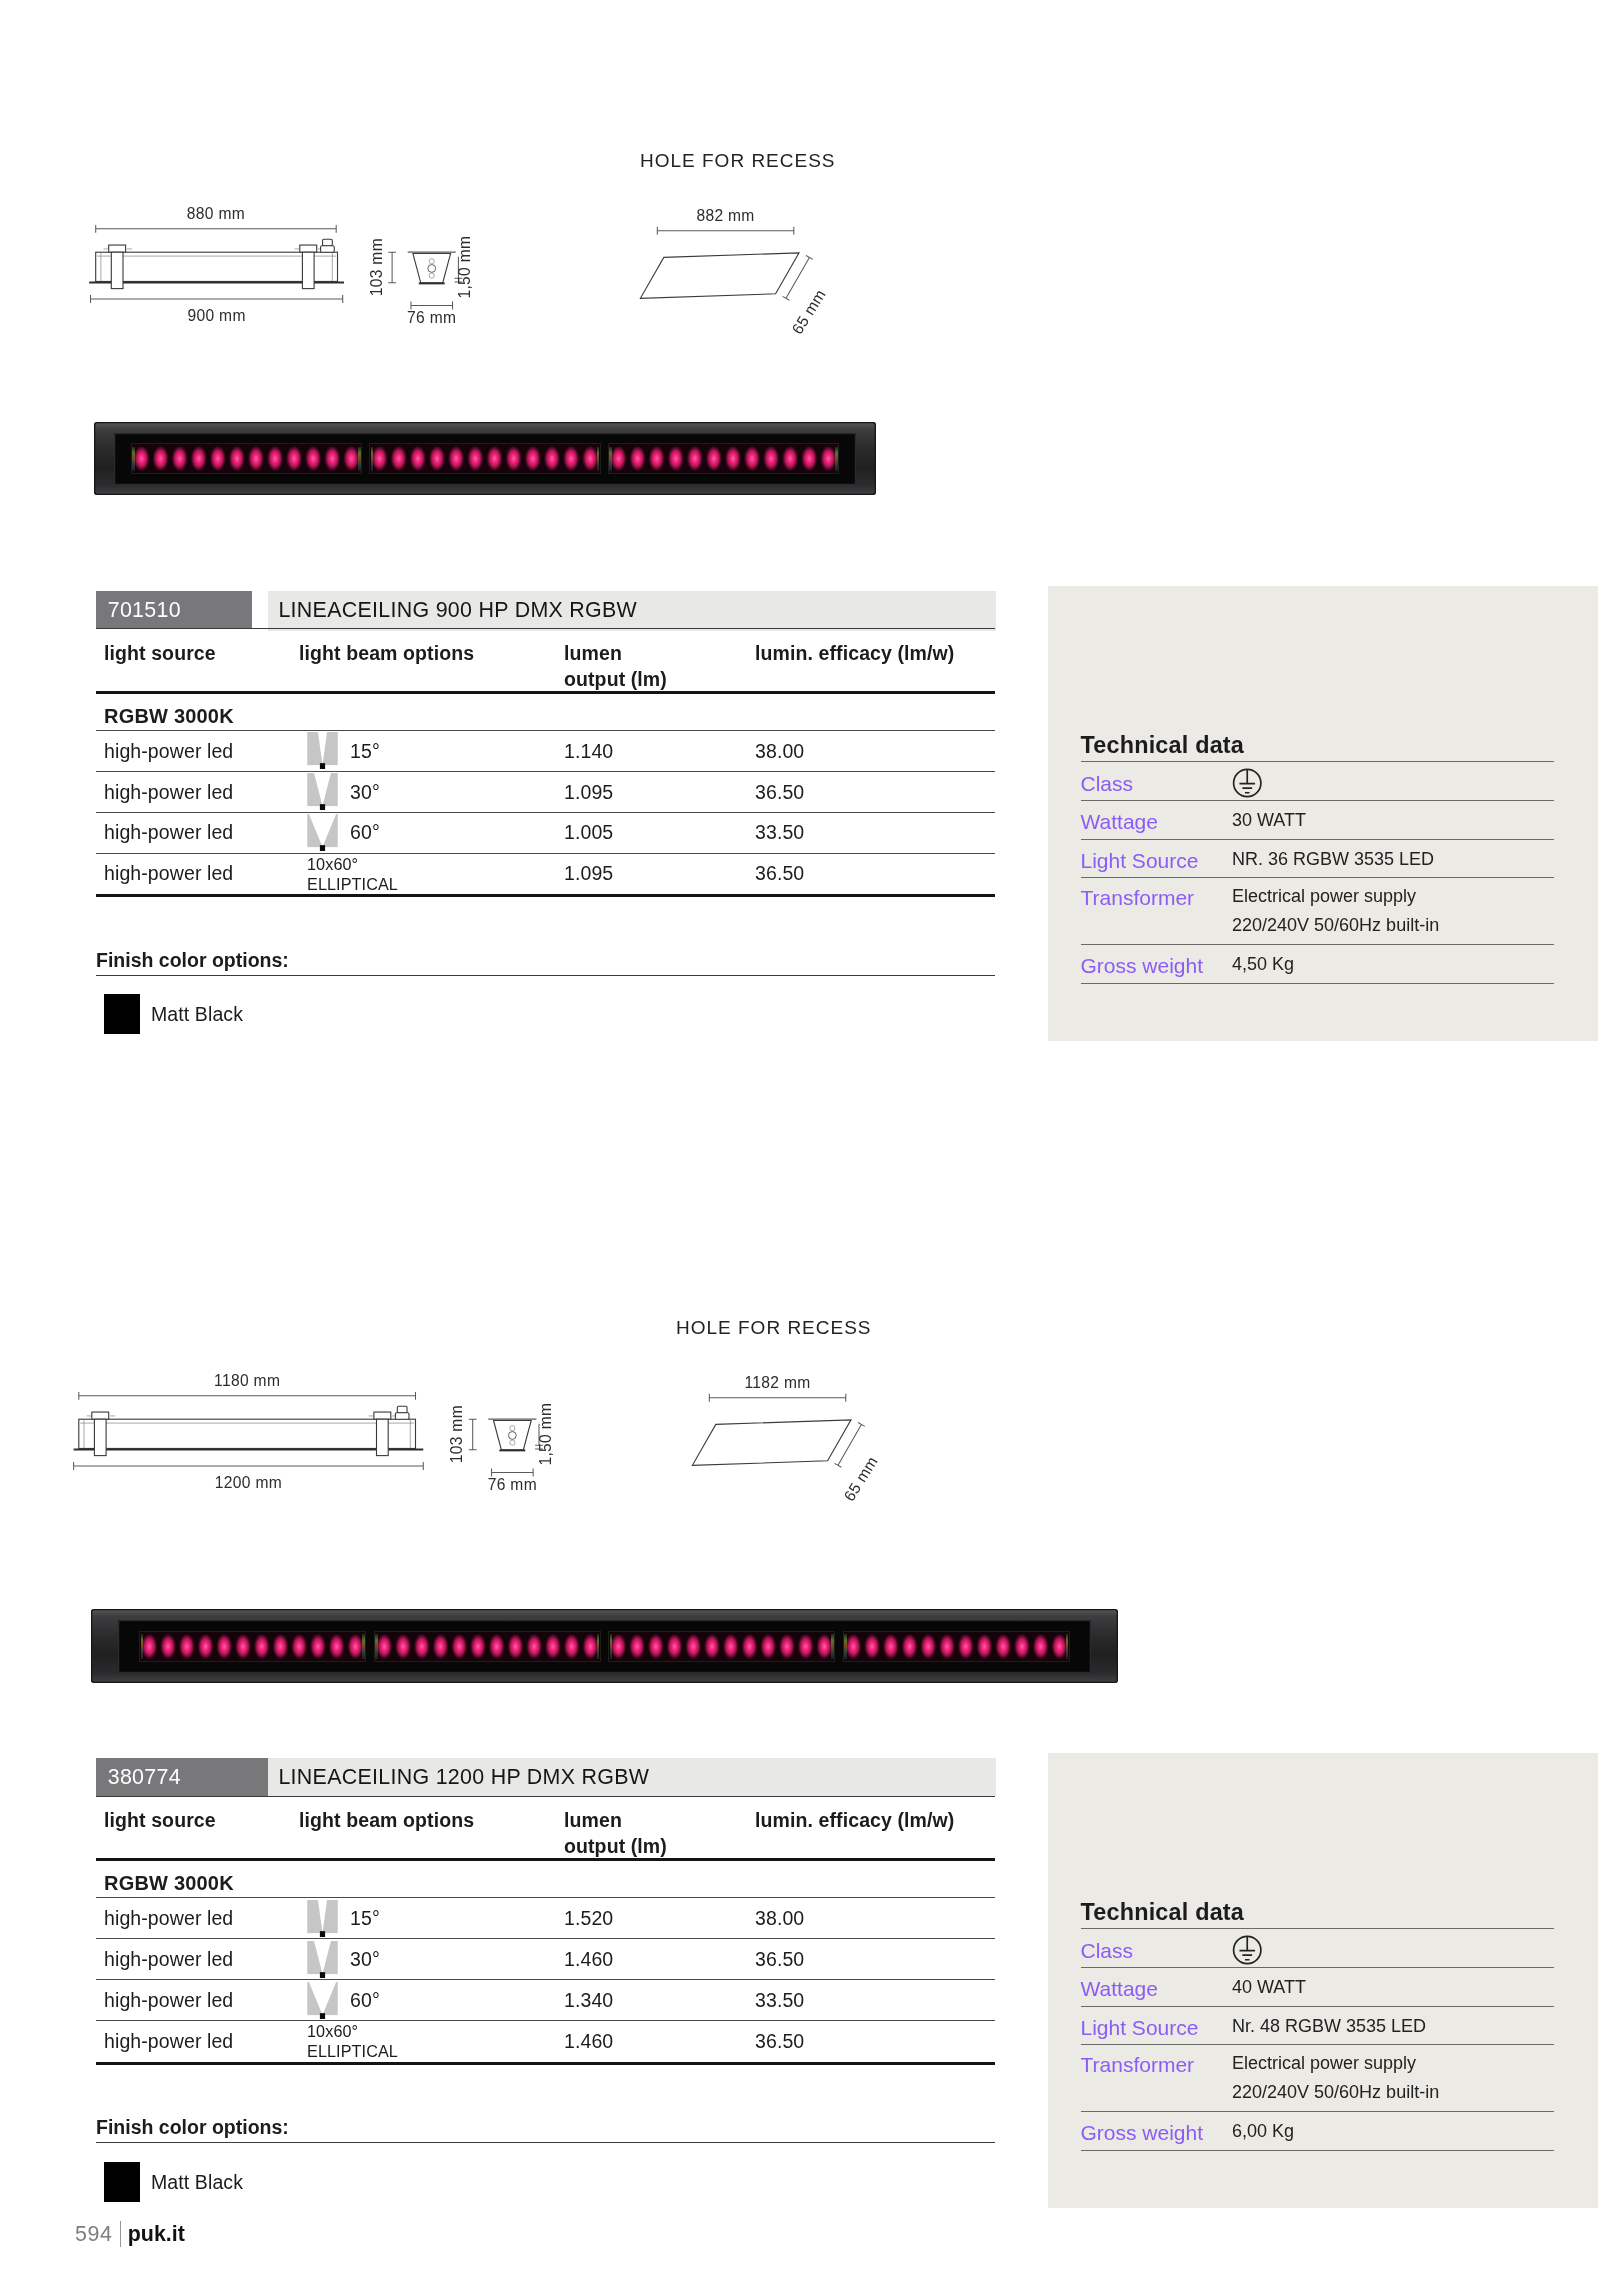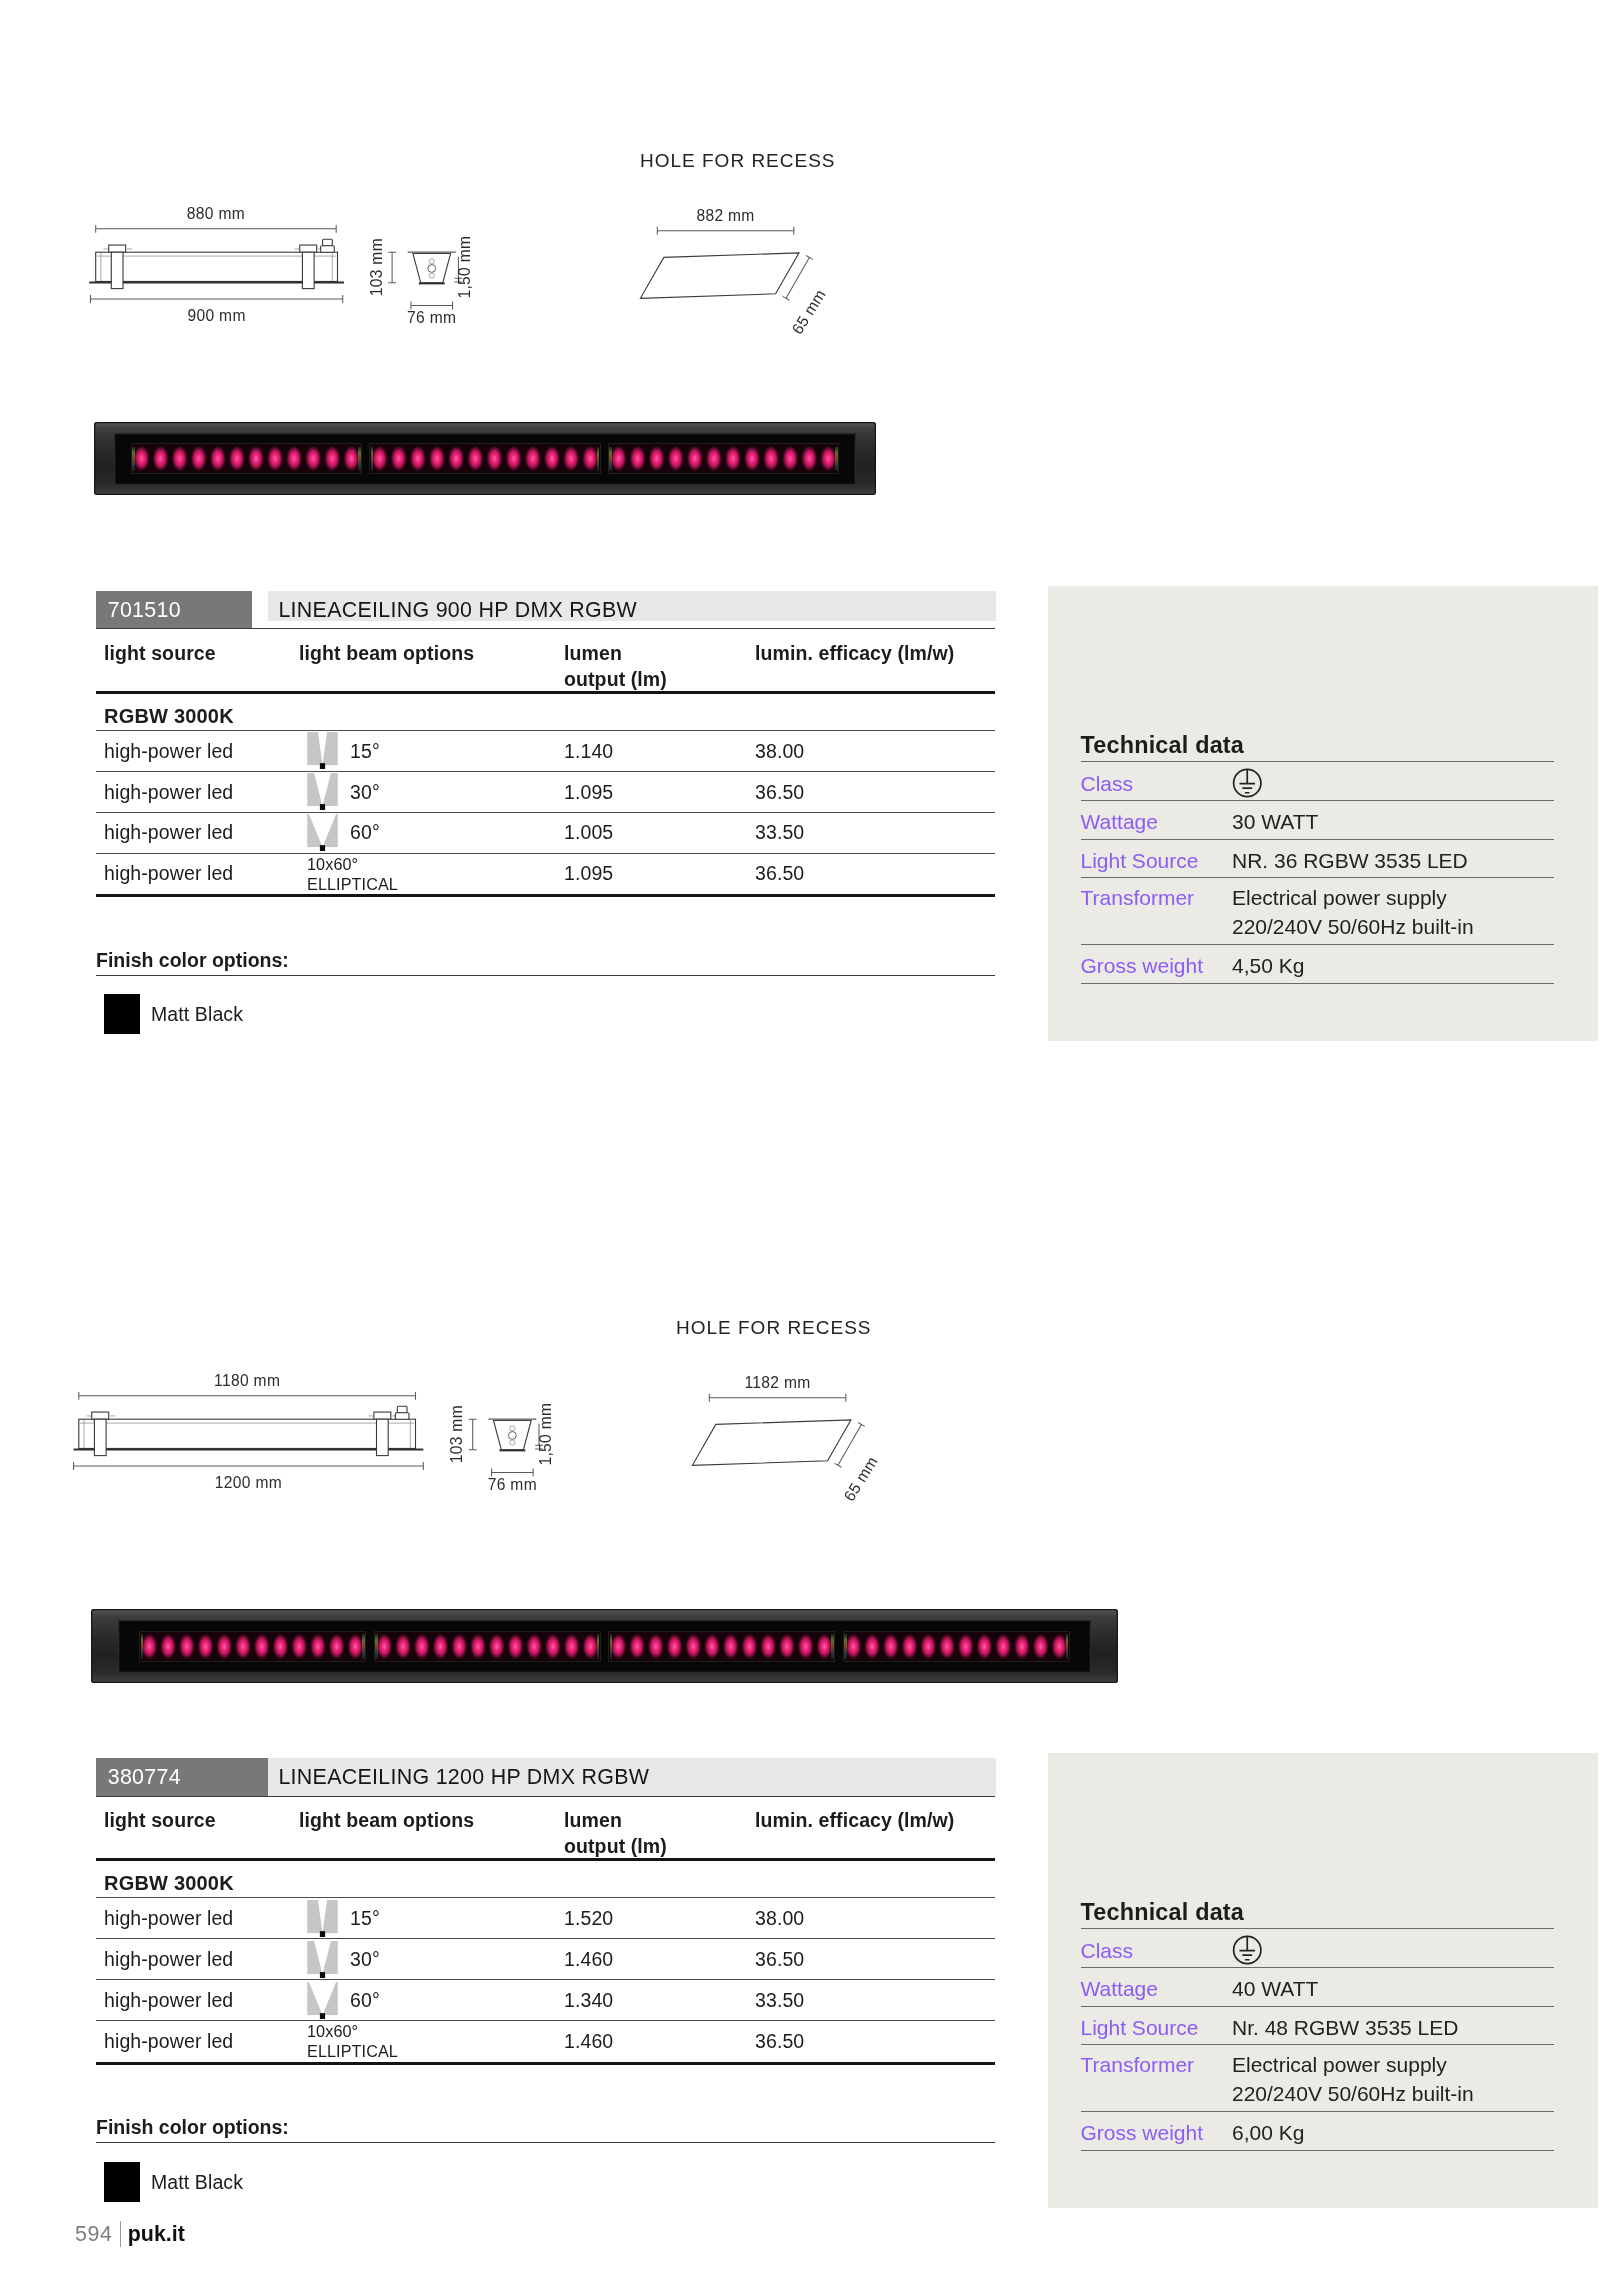--- a/index.html
+++ b/index.html
@@ -16,21 +16,21 @@
   .colhead{font-size:19.5px;font-weight:bold;letter-spacing:0.1px;}
   .group{font-size:20px;font-weight:bold;letter-spacing:0.2px;}
   .cell{font-size:19.5px;letter-spacing:0.1px;}
   .cellsmall{font-size:16.2px;line-height:19.5px;white-space:normal;width:97px;letter-spacing:0.1px;}
   .thin{position:absolute;height:1.3px;background:#4a4a4a;}
   .thickline{position:absolute;height:2.6px;background:#141414;}
   .rule2{position:absolute;height:1.3px;background:#3a3a3a;}
   .techbox{position:absolute;width:550px;height:455px;background:#eceae4;}
   .techtitle{position:absolute;font-size:23.4px;font-weight:bold;letter-spacing:0.2px;}
   .techlabel{position:absolute;font-size:21px;color:#8b5cf6;}
-  .techvalue{position:absolute;font-size:21px;color:#222;}
+  .techvalue{position:absolute;font-size:18px;color:#222;}
   .techrule{position:absolute;height:1.3px;background:#6b6b68;width:473px;left:32.5px;}
   .finishtitle{font-size:19.5px;font-weight:bold;}
   .swatch{position:absolute;width:36px;height:40px;background:#000;}
   .photo{position:absolute;border-radius:3.2px;
     background:linear-gradient(180deg,#59595b 0%,#3d3d3f 10%,#2a2a2b 38%,#202021 62%,#2b2b2d 86%,#424244 100%);
     box-shadow:inset 0 0 0 1.3px #161617;}
   .photo-inner{position:absolute;left:2.6%;right:2.6%;top:15%;bottom:14%;
     background:#070708;border-radius:1.3px;box-shadow:inset 0 0 0 1.3px #2a2a2c;}
   .led-strip{position:absolute;left:2.2%;right:2.2%;top:20%;bottom:20%;display:flex;gap:7.1px;}
   .led-seg{flex:1;position:relative;border:0.6px solid #1e1e1f;background-color:#160309;
@@ -102,21 +102,21 @@
   <div class="photo-inner">
     <div class="led-strip">
       <div class="led-seg"></div>
       <div class="led-seg"></div>
       <div class="led-seg"></div>
     </div>
   </div>
 </div>
 
 <div class="abs codecell" style="left:96px;top:591px;width:156px;height:38px;">701510</div>
-<div class="abs namecell" style="left:268px;top:591px;width:728px;height:30px;">LINEACEILING 900 HP DMX RGBW</div>
+<div class="abs namecell" style="left:268px;top:591px;width:728px;height:40px;">LINEACEILING 900 HP DMX RGBW</div>
 <div class="rule2" style="left:96px;top:628px;width:899px;"></div>
 
 <div class="t colhead" style="left:104px;top:642px;">light source</div>
 <div class="t colhead" style="left:299px;top:642px;">light beam options</div>
 <div class="t colhead" style="left:564px;top:642px;">lumen</div>
 <div class="t colhead" style="left:564px;top:668px;">output (lm)</div>
 <div class="t colhead" style="left:755px;top:642px;">lumin. efficacy (lm/w)</div>
 
 <div class="thickline" style="left:96px;top:691px;width:899px;"></div>
 <div class="t group" style="left:104px;top:705px;">RGBW 3000K</div>

